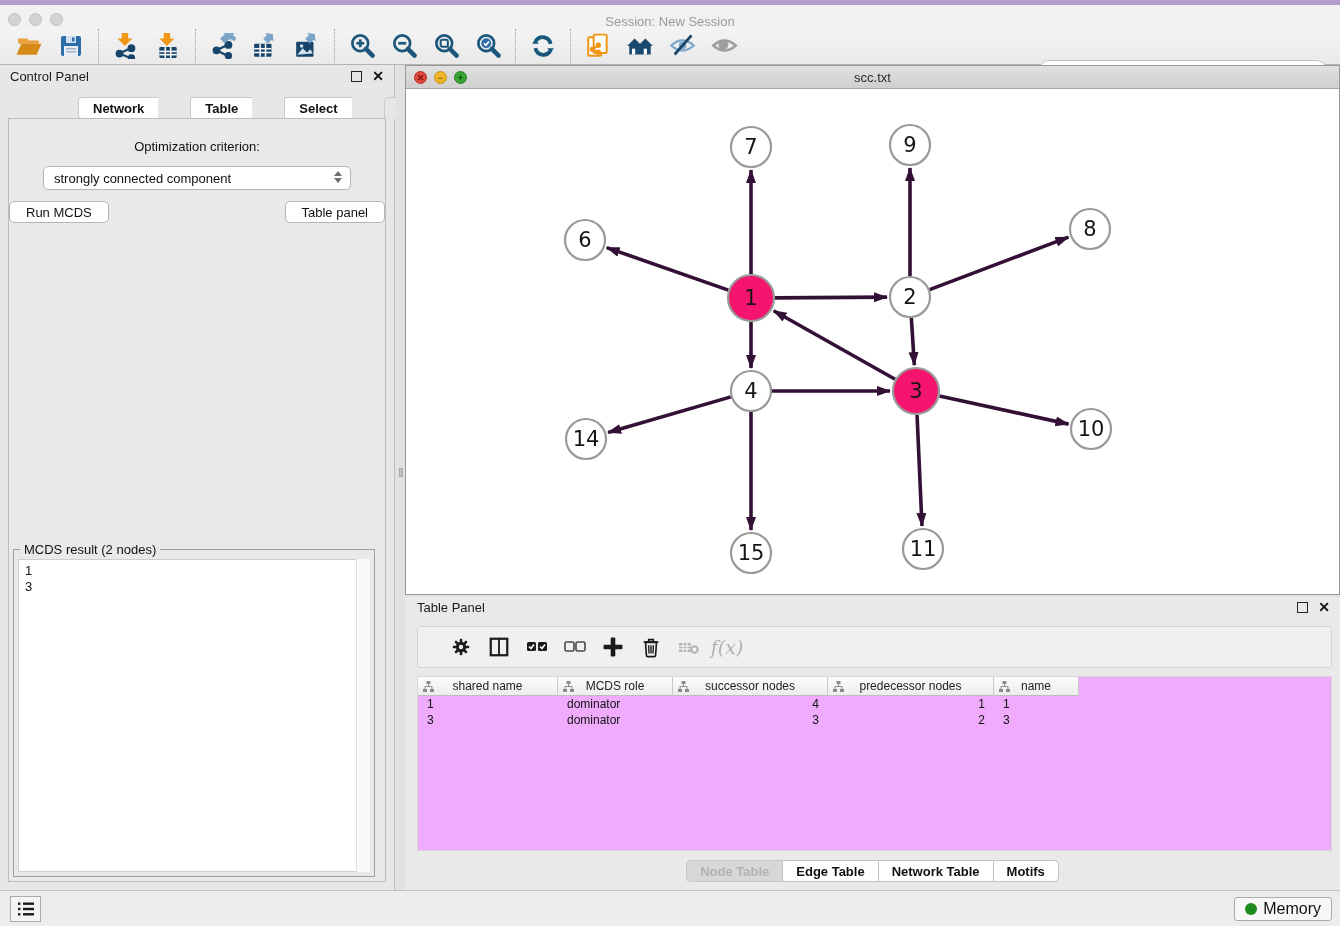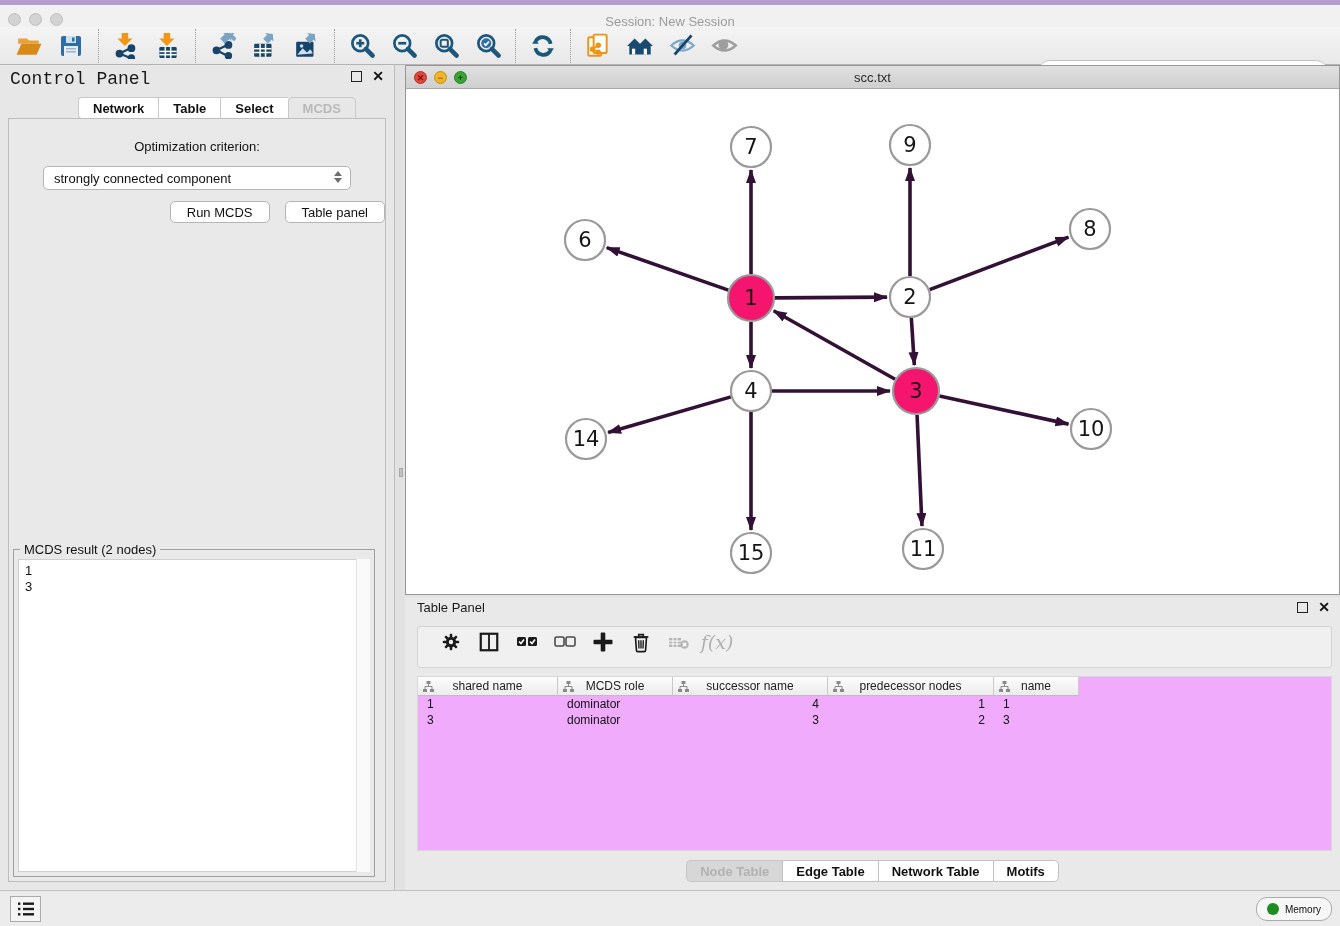--- a/index.html
+++ b/index.html
@@ -20,41 +20,41 @@
   .tb-icon { width:30px; height:30px; margin:0 6px; display:flex; align-items:center; justify-content:center; }
   .tb-sep { width:1px; height:34px; border-left:1px dotted #9e9e9e; margin:0 6px; }
   .search-wrap { position:absolute; right:12px; top:33px; width:290px; height:23px; }
   .search-wrap input { width:100%; height:100%; border-radius:12px; border:1px solid #c3c3c3;
                        background:#fff; padding:0 8px 0 26px; font-size:12px; outline:none; }
   .search-glass { position:absolute; left:8px; top:5px; width:12px; height:12px; }
 
   
   .control-panel { position:absolute; left:0; top:65px; width:395px; bottom:36px;
                    background:#e7e7e7; border-right:1px solid #bdbdbd; }
-  .cp-header { position:absolute; top:4px; left:10px; font-size:18px; color:#1a1a1a;font-family:Liberation Mono, monospace; }
+  .cp-header { position:absolute; top:4px; left:10px; font-size:13px; color:#1a1a1a; }
   .panel-btns { position:absolute; top:6px; right:10px; display:flex; gap:10px; }
   .float-btn { width:11px; height:11px; border:1.5px solid #222; background:transparent; }
   .close-x { font-size:14px; font-weight:bold; color:#111; line-height:11px; }
-  .cp-tabs { position:absolute; top:32px; left:78px; display:flex; }
+  .cp-tabs { position:absolute; top:32px; left:78px; display:flex;gap:32px; }
   .cp-tab { height:22px; padding:0 14px; background:#fff; border:1px solid #c9c9c9; border-right:none;
             font-size:13px; font-weight:bold; color:#111; display:flex; align-items:center; }
   .cp-tab:first-child { border-top-left-radius:4px; border-bottom-left-radius:4px; }
   .cp-tab.selected { background:#e7e7e7; color:#b9b9b9; border:1px solid #c9c9c9;
                      border-top-left-radius:5px; border-top-right-radius:5px; border-bottom:none; }
   .cp-content { position:absolute; top:53px; left:8px; right:8px; bottom:8px;
                 border:1px solid #bdbdbd; background:#e9e9e9; }
   .opt-label { margin-top:20px; text-align:center; font-size:13px; color:#111; }
   .dropdown { position:relative; margin:12px auto 0 auto; width:308px; height:24px; background:#fff;
               border:1px solid #b5b5b5; border-radius:5px; font-size:13px; color:#111;
               display:flex; align-items:center; padding-left:10px; }
   .dd-arrows { position:absolute; right:8px; top:4px; display:flex; flex-direction:column; gap:2px; }
   .dd-arrows i { display:block; width:0; height:0; border-left:4px solid transparent; border-right:4px solid transparent; }
   .dd-up { border-bottom:5px solid #6e6e6e; }
   .dd-down { border-top:5px solid #6e6e6e; }
-  .cp-buttons { margin-top:11px; display:flex; justify-content:flex-end; gap:15px; }
+  .cp-buttons { margin-top:11px; display:flex; justify-content:space-between; gap:15px; }
   .cp-btn { height:22px; padding:0 16px; background:#fff; border:1px solid #b5b5b5; border-radius:5px;
             font-size:13px; color:#111; display:flex; align-items:center; }
   .result-group { position:absolute; left:4px; right:10px; top:430px; bottom:4px; border:1px solid #9f9f9f; }
   .result-title { position:absolute; top:-8px; left:6px; background:#e9e9e9; padding:0 4px; font-size:13px; color:#111; }
   .result-area { position:absolute; left:4px; right:4px; top:9px; bottom:4px; background:#fff;
                  border:1px solid #cfcfcf; font-size:13px; color:#111; padding:3px 6px;
                  white-space:pre; line-height:16px; }
   .result-scrollbar { position:absolute; right:4px; top:9px; bottom:4px; width:14px;
                       background:#fafafa; border-left:1px solid #e2e2e2; }
 
@@ -73,21 +73,21 @@
   .net-canvas { position:relative; width:933px; height:505px; background:#fff; overflow:hidden; }
 
   .splitter-v { position:absolute; left:396px; top:65px; width:9px; bottom:36px; background:#e2e2e2; }
   .handle-v { position:absolute; left:399px; top:468px; width:4px; height:9px; background:#c2c2c2; border:1px solid #a9a9a9; }
   .handle-h { position:absolute; left:866px; top:589px; width:9px; height:4px; background:#c2c2c2; border:1px solid #a9a9a9; }
 
   
   .table-panel { position:absolute; left:405px; top:597px; right:0; bottom:36px; background:#e9e9e9; }
   .tp-header { position:absolute; top:3px; left:12px; font-size:13px; color:#1a1a1a; }
   .tp-toolbar { position:absolute; top:29px; left:12px; right:8px; height:42px; background:#f0f0f0;
-                border:1px solid #d4d4d4; border-radius:3px; display:flex; align-items:flex-start; padding-left:14px; }
+                border:1px solid #d4d4d4; border-radius:3px; display:flex; align-items:center; padding-left:24px; }
   .tp-icon { width:30px; height:30px; margin:0 4px; display:flex; align-items:center; justify-content:center; }
   .fx { font-family:"DejaVu Serif", serif; font-style:italic; font-size:19px; color:#b0b0b0; }
   .table-area { position:absolute; top:79px; left:12px; right:8px; bottom:39px; background:#f0abfc; border:1px solid #d8d8d8; }
   .t-head { display:flex; height:19px; }
   .th { position:relative; height:19px; background:linear-gradient(#fdfdfd,#ececec);
         border-right:1px solid #c9c9c9; border-bottom:1px solid #bdbdbd;
         font-size:12px; color:#222; display:flex; align-items:center; justify-content:center; }
   .th .col-icon { position:absolute; left:5px; top:4px; }
   .tr { display:flex; height:16px; }
   .td { font-size:12px; color:#111; line-height:16px; padding:0 9px; overflow:hidden; }
@@ -97,22 +97,22 @@
             background:#fff; border:1px solid #c2c2c2; border-right:none; color:#111; }
   .tp-tab:first-child { border-top-left-radius:5px; border-bottom-left-radius:5px; }
   .tp-tab:last-child { border-right:1px solid #c2c2c2; border-top-right-radius:5px; border-bottom-right-radius:5px; }
   .tp-tab.selected { background:#d7d7d7; color:#b2b2b2; border-color:#c6c6c6; }
 
   
   .statusbar { position:absolute; left:0; right:0; bottom:0; height:36px; background:#ececec; border-top:1px solid #c2c2c2; }
   .list-btn { position:absolute; left:10px; top:5px; width:31px; height:26px; background:#f4f4f4;
               border:1px solid #ababab; display:flex; align-items:center; justify-content:center; }
   .memory-btn { position:absolute; right:8px; top:6px; height:24px; padding:0 10px; background:#f7f7f7;
-                border:1px solid #ababab; border-radius:11px; display:flex; align-items:center; gap:6px;
-                font-size:10px; color:#111; }
+                border:1px solid #ababab; border-radius:3px; display:flex; align-items:center; gap:6px;
+                font-size:16px; color:#111; }
   .mem-dot { width:12px; height:12px; border-radius:50%; background:#1f8c1f; }
 </style>
 </head>
 <body>
 
 <div class="app">
   <div class="purple-strip"></div>
 
   <div class="titlebar">
     <div class="traffic">
@@ -492,21 +492,21 @@
             <svg class="col-icon" width="11" height="11" viewBox="0 0 11 11">
               <g fill="#8a8a8a">
                 <rect x="3.5" y="0" width="4" height="3"></rect>
                 <rect x="0" y="8" width="4" height="3"></rect>
                 <rect x="7" y="8" width="4" height="3"></rect>
               </g>
               <g stroke="#8a8a8a" stroke-width="1" fill="none">
                 <path d="M5.5 3 v2.5 M2 8 V5.5 h7 V8"></path>
               </g>
             </svg>
-            <span>successor name</span>
+            <span>successor nodes</span>
           </div>
           <div class="th" style="width: 166px;">
             <svg class="col-icon" width="11" height="11" viewBox="0 0 11 11">
               <g fill="#8a8a8a">
                 <rect x="3.5" y="0" width="4" height="3"></rect>
                 <rect x="0" y="8" width="4" height="3"></rect>
                 <rect x="7" y="8" width="4" height="3"></rect>
               </g>
               <g stroke="#8a8a8a" stroke-width="1" fill="none">
                 <path d="M5.5 3 v2.5 M2 8 V5.5 h7 V8"></path>

